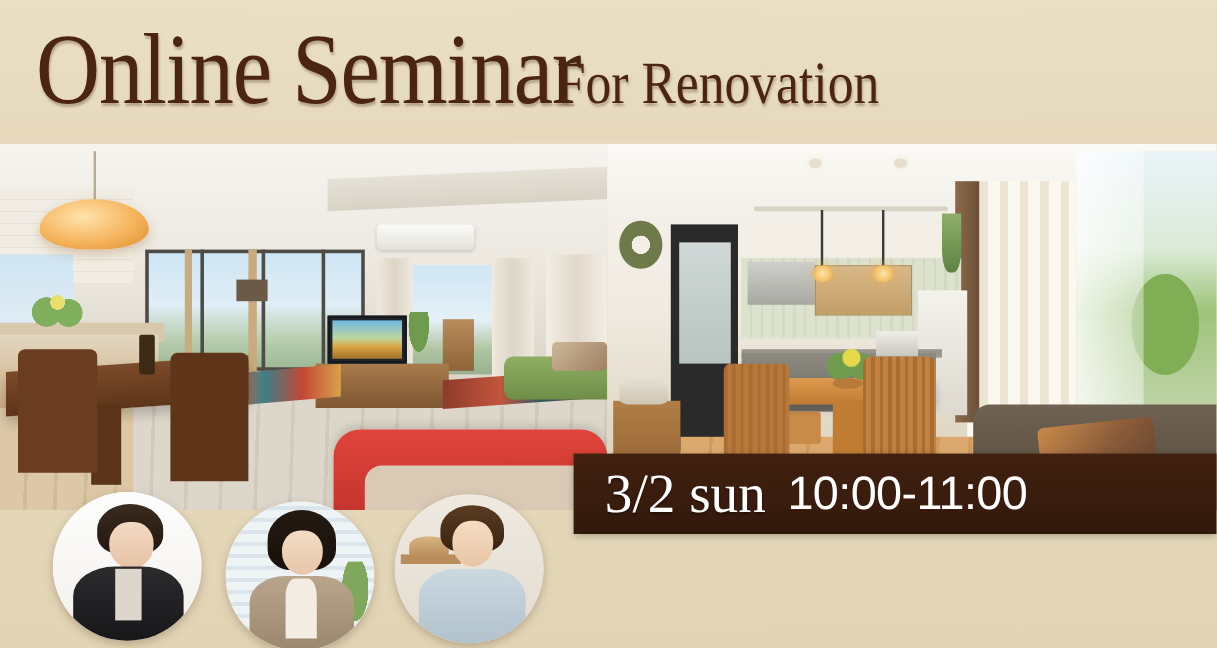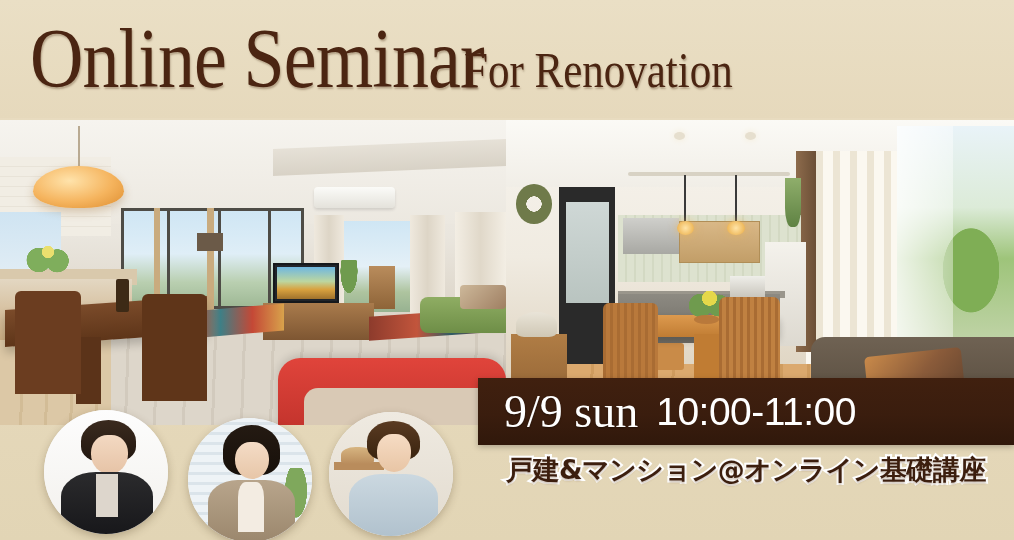--- a/index.html
+++ b/index.html
@@ -318,25 +318,24 @@
       <div class="pr-flowers"></div>
       <div class="pr-bread"></div>
       <div class="pr-chair1"></div>
       <div class="pr-chair2"></div>
       <div class="pr-sofa"></div>
       <div class="pr-sofa-pillow"></div>
     </div>
   </div>
 
   <div class="date-banner">
-    <span class="date-text">9/9 sun</span>
+    <span class="date-text">3/2 sun</span>
     <span class="time-text">10:00-11:00</span>
   </div>
 
-  <div class="jp-head">戸建&amp;マンション@オンライン基礎講座</div>
 
   <div class="portrait p1">
     <div class="pf-bg p1-bg"></div>
     <div class="p1-hair"></div>
       <div class="p1-face"></div>
     <div class="p1-body"></div>
       <div class="p1-shirt"></div>
   </div>
   <div class="portrait p2">
     <div class="pf-bg p2-bg"></div>

